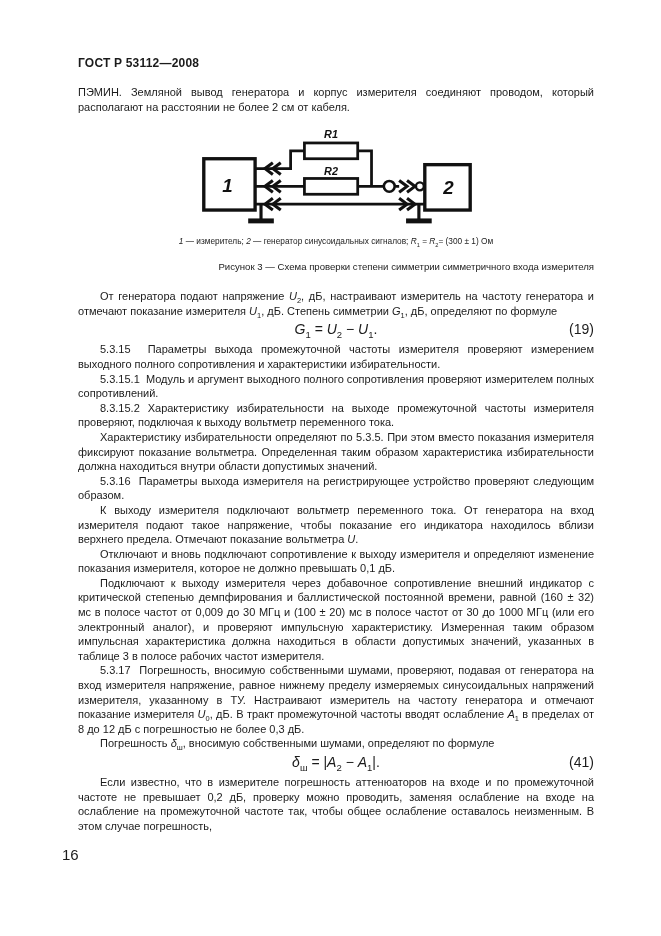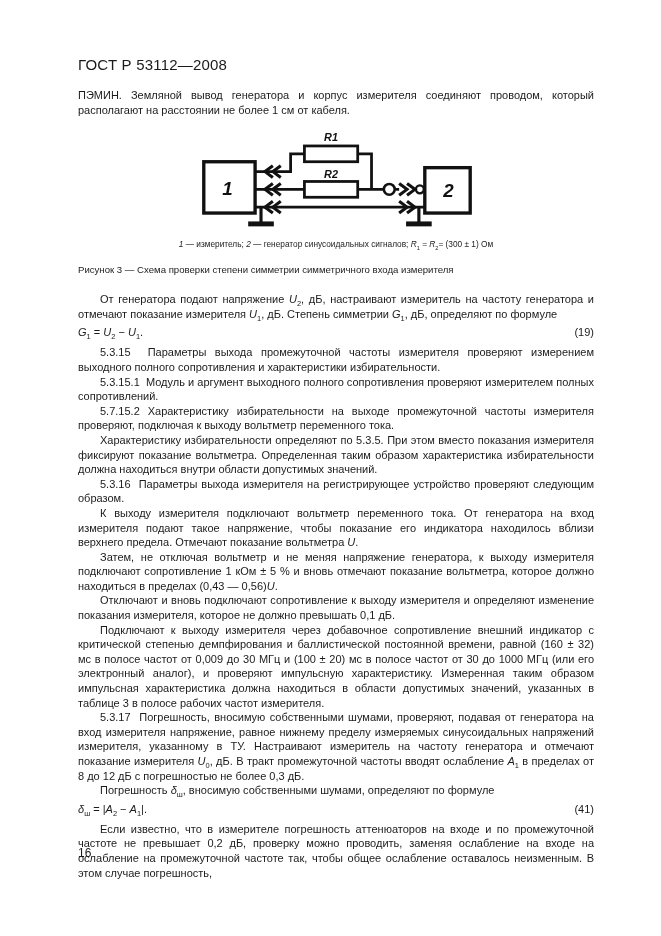--- a/index.html
+++ b/index.html
@@ -2,42 +2,42 @@
 <html><head>
 <meta charset="utf-8">
 <style>
   html,body{margin:0;padding:0}
   body{
     width:661px;height:936px;background:#ffffff;position:relative;
     font-family:"Liberation Sans",sans-serif;color:#1b1b1b;
     -webkit-font-smoothing:antialiased;
   }
   .page{position:absolute;left:78px;top:56px;width:516px}
-  .hdr{font-weight:normal;font-size:15px;letter-spacing:.2px}
+  .hdr{font-weight:bold;font-size:12px;letter-spacing:.2px}
   .para{font-size:11px;line-height:14.6px;text-align:justify}
   .para i{font-style:italic}
   sub{font-size:.68em;line-height:0}
   .mt{margin-top:15px}
   .ind{text-indent:22px}
   .fig{margin-top:11px;text-align:center}
   .figcap{font-size:8.3px;margin-top:4px;text-align:center;color:#222}
-  .figtitle{font-size:9.6px;margin-top:15px;margin-bottom:17px;text-align:left;color:#222}
-  .formula{position:relative;font-size:11px;line-height:15px;margin:4px 0 5px 0}
+  .figtitle{font-size:9.6px;margin-top:15px;margin-bottom:17px;text-align:right;color:#222}
+  .formula{position:relative;font-size:14px;line-height:15px;text-align:center;margin:4px 0 5px 0}
   .formula .num{position:absolute;right:0;top:0;font-style:normal}
-  .pagenum{position:absolute;left:78px;top:846px;font-size:12px}
+  .pagenum{position:absolute;left:62px;top:846px;font-size:15px}
   svg text{font-family:"Liberation Sans",sans-serif}
 </style>
 </head>
 <body>
 
 <div class="page">
 
   <div class="hdr">ГОСТ Р 53112—2008</div>
 
-  <div class="para mt">ПЭМИН. Земляной вывод генератора и корпус измерителя соединяют проводом, который располагают на расстоянии не более 1 см от кабеля.</div>
+  <div class="para mt">ПЭМИН. Земляной вывод генератора и корпус измерителя соединяют проводом, который располагают на расстоянии не более 2 см от кабеля.</div>
 
   <div class="fig">
     <svg width="296" height="103" viewBox="0 0 300 104">
 
       <rect x="16" y="34" width="52" height="52" fill="none" stroke="#111" stroke-width="3.4"></rect>
       <text x="40" y="68" font-size="19" font-style="italic" font-weight="bold" text-anchor="middle" fill="#111">1</text>
 
       <rect x="240" y="40" width="46" height="46" fill="none" stroke="#111" stroke-width="3.4"></rect>
       <text x="264" y="70" font-size="19" font-style="italic" font-weight="bold" text-anchor="middle" fill="#111">2</text>
 
@@ -94,25 +94,24 @@
 
   <div class="para ind">От генератора подают напряжение <i>U</i><sub>2</sub>, дБ, настраивают измеритель на частоту генератора и отмечают показание измерителя <i>U</i><sub>1</sub>, дБ. Степень симметрии <i>G</i><sub>1</sub>, дБ, определяют по формуле</div>
 
   <div class="formula">
     <span><i>G</i><sub>1</sub> = <i>U</i><sub>2</sub> − <i>U</i><sub>1</sub>.</span>
     <span class="num">(19)</span>
   </div>
 
   <div class="para ind">5.3.15&nbsp; Параметры выхода промежуточной частоты измерителя проверяют измерением выходного полного сопротивления и характеристики избирательности.</div>
   <div class="para ind">5.3.15.1&nbsp; Модуль и аргумент выходного полного сопротивления проверяют измерителем полных сопротивлений.</div>
-  <div class="para ind">5.7.15.2 Характеристику избирательности на выходе промежуточной частоты измерителя проверяют, подключая к выходу вольтметр переменного тока.</div>
+  <div class="para ind">8.3.15.2 Характеристику избирательности на выходе промежуточной частоты измерителя проверяют, подключая к выходу вольтметр переменного тока.</div>
   <div class="para ind">Характеристику избирательности определяют по 5.3.5. При этом вместо показания измерителя фиксируют показание вольтметра. Определенная таким образом характеристика избирательности должна находиться внутри области допустимых значений.</div>
   <div class="para ind">5.3.16&nbsp; Параметры выхода измерителя на регистрирующее устройство проверяют следующим образом.</div>
   <div class="para ind">К выходу измерителя подключают вольтметр переменного тока. От генератора на вход измерителя подают такое напряжение, чтобы показание его индикатора находилось вблизи верхнего предела. Отмечают показание вольтметра <i>U</i>.</div>
-  <div class="para ind">Затем, не отключая вольтметр и не меняя напряжение генератора, к выходу измерителя подключают сопротивление 1 кОм ± 5 % и вновь отмечают показание вольтметра, которое должно находиться в пределах (0,43 — 0,56)<i>U</i>.</div>
   <div class="para ind">Отключают и вновь подключают сопротивление к выходу измерителя и определяют изменение показания измерителя, которое не должно превышать 0,1 дБ.</div>
   <div class="para ind">Подключают к выходу измерителя через добавочное сопротивление внешний индикатор с критической степенью демпфирования и баллистической постоянной времени, равной (160 ± 32) мс в полосе частот от 0,009 до 30 МГц и (100 ± 20) мс в полосе частот от 30 до 1000 МГц (или его электронный аналог), и проверяют импульсную характеристику. Измеренная таким образом импульсная характеристика должна находиться в области допустимых значений, указанных в таблице 3 в полосе рабочих частот измерителя.</div>
   <div class="para ind">5.3.17&nbsp; Погрешность, вносимую собственными шумами, проверяют, подавая от генератора на вход измерителя напряжение, равное нижнему пределу измеряемых синусоидальных напряжений измерителя, указанному в ТУ. Настраивают измеритель на частоту генератора и отмечают показание измерителя <i>U</i><sub>0</sub>, дБ. В тракт промежуточной частоты вводят ослабление <i>A</i><sub>1</sub> в пределах от 8 до 12 дБ с погрешностью не более 0,3 дБ.</div>
   <div class="para ind">Погрешность <i>δ</i><sub>ш</sub>, вносимую собственными шумами, определяют по формуле</div>
 
   <div class="formula">
     <span><i>δ</i><sub>ш</sub> = |<i>A</i><sub>2</sub> − <i>A</i><sub>1</sub>|.</span>
     <span class="num">(41)</span>
   </div>
 

